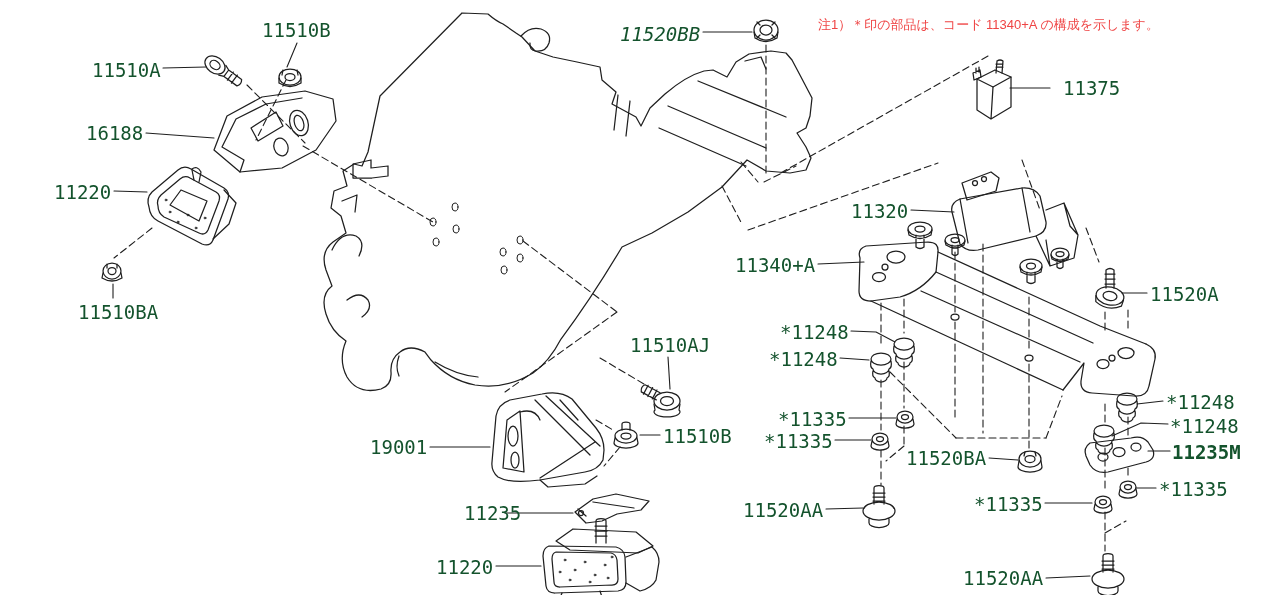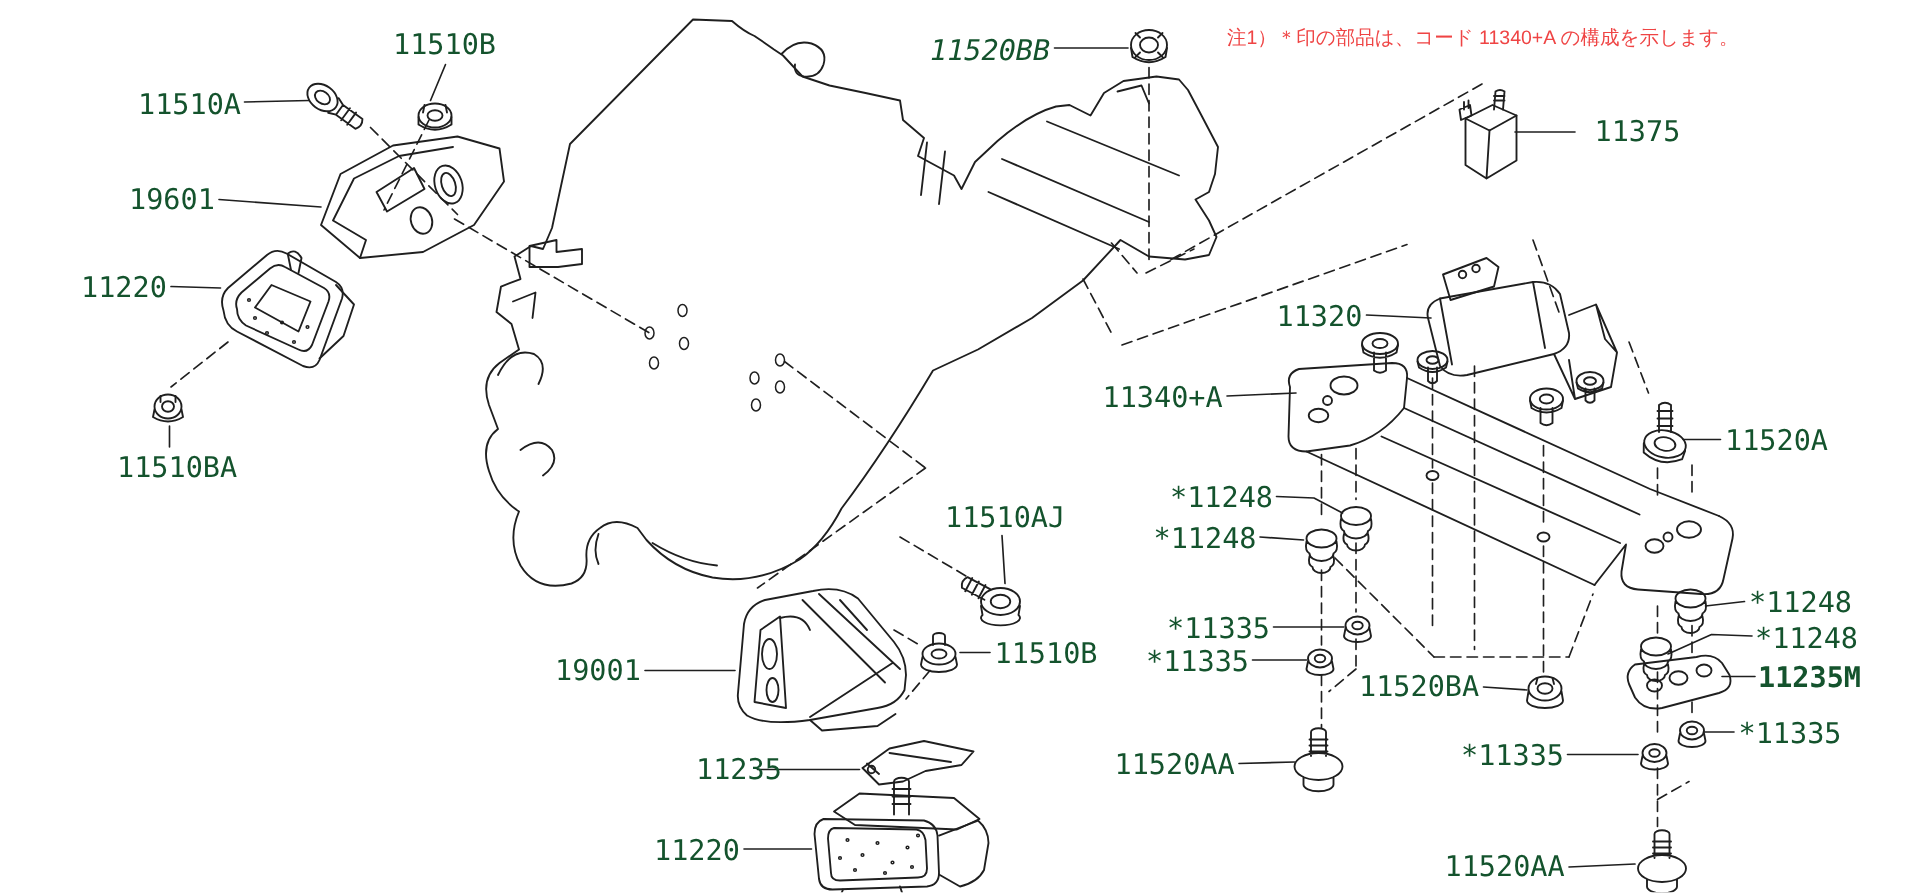--- a/index.html
+++ b/index.html
@@ -342,21 +342,21 @@
         <circle class="dot" cx="608" cy="578" r="0.9"></circle>
     <circle class="dot" cx="612" cy="557" r="0.9"></circle>
         <circle class="dot" cx="560" cy="572" r="0.9"></circle>
   </g>
 </svg>
 
 <div class="note" id="note-el" style="left: 818px; top: 16px;">注1）＊印の部品は、コード 11340+A の構成を示します。</div>
 <div id="labels-root">
       <div class="plabel" style="left: 262px; top: 19px;">11510B</div>
       <div class="plabel" style="left: 92px; top: 59px;">11510A</div>
-      <div class="plabel" style="left: 86px; top: 122px;">19601</div>
+      <div class="plabel" style="left: 86px; top: 122px;">16188</div>
       <div class="plabel" style="left: 54px; top: 181px;">11220</div>
       <div class="plabel" style="left: 78px; top: 301px; text-align: right;">11510BA</div>
       <div class="plabel" style="left: 620px; top: 23px; font-style: italic;">11520BB</div>
       <div class="plabel" style="left: 1016px; top: 77px; margin-left: 47px;">11375</div>
       <div class="plabel" style="left: 851px; top: 200px;">11320</div>
       <div class="plabel" style="left: 735px; top: 254px;">11340+A</div>
       <div class="plabel" style="left: 1150px; top: 283px;">11520A</div>
       <div class="plabel" style="left: 780px; top: 321px;">*11248</div>
       <div class="plabel" style="left: 769px; top: 348px;">*11248</div>
       <div class="plabel" style="left: 778px; top: 408px;">*11335</div>

